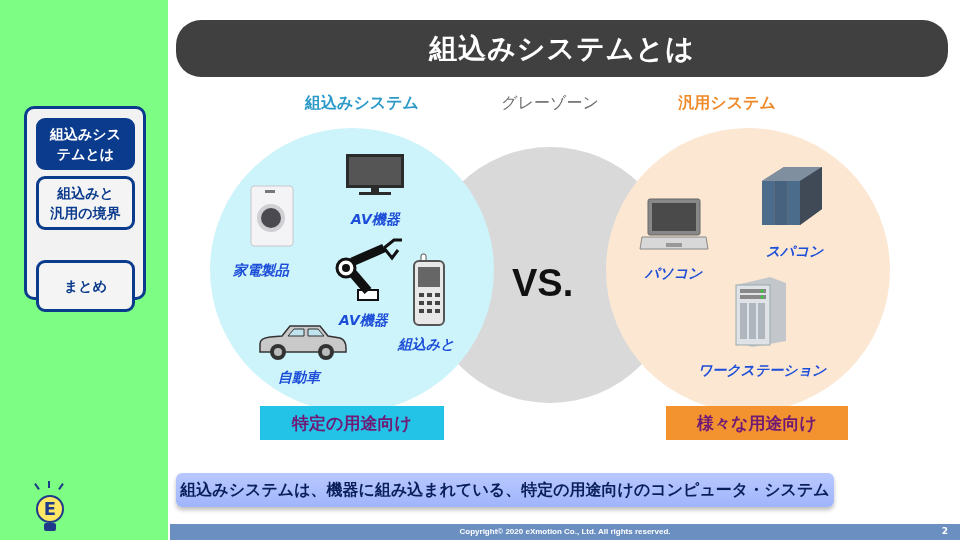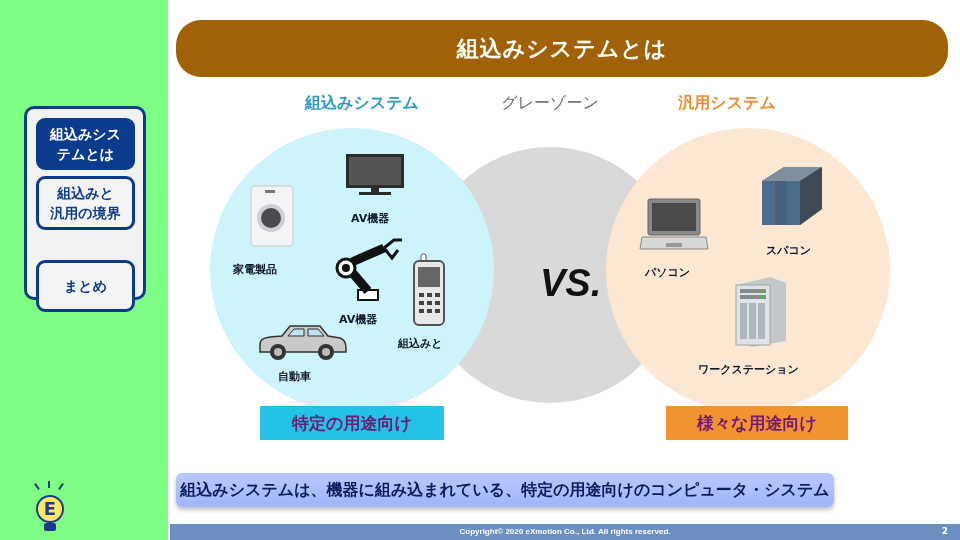--- a/index.html
+++ b/index.html
@@ -16,36 +16,36 @@
   .nav-item span { display: block; }
 
   .logo { position: absolute; left: 28px; top: 483px; width: 120px; height: 48px; }
   .logo-bulb { position: absolute; left: 8px; top: 12px; width: 28px; height: 28px; border-radius: 50%;
     background: #ffe766; border: 2px solid #1f3a8a; color: #1f3a8a; font-weight: bold; font-size: 18px;
     text-align: center; line-height: 24px; font-family: "DejaVu Sans", sans-serif; }
   .logo-base { position: absolute; left: 16px; top: 40px; width: 12px; height: 8px; background: #1f3a8a; border-radius: 2px; }
   .logo-ray { position: absolute; width: 2px; height: 7px; background: #1f3a8a; }
   .logo-text { position: absolute; left: 40px; top: 16px; font-size: 15px; font-weight: bold; color: #1f3a8a; white-space: nowrap; margin-top: 44px; }
 
-  .title-bar { position: absolute; left: 176px; top: 20px; width: 772px; height: 57px; background: #a16207;
-    color: #fff; font-size: 22px; font-weight: bold; display: flex; align-items: center; justify-content: center; letter-spacing: 1px; border-radius: 25px; }
+  .title-bar { position: absolute; left: 176px; top: 20px; width: 772px; height: 57px; background: #404040;
+    color: #fff; font-size: 28px; font-weight: bold; display: flex; align-items: center; justify-content: center; letter-spacing: 1px; border-radius: 25px; }
 
   .col-head { position: absolute; top: 93px; font-size: 16px; font-weight: bold; text-align: center; width: 200px; }
   .col-head.embedded { left: 262px; color: #2b9ac8; }
   .col-head.gray { left: 450px; color: #6f6f6f; font-weight: normal; }
   .col-head.general { left: 627px; color: #ee8a2a; }
 
   .circle { position: absolute; border-radius: 50%; }
   .c-gray { left: 422px; top: 147px; width: 256px; height: 256px; background: #d9d9d9; }
   .c-left { left: 210px; top: 128px; width: 284px; height: 284px; background: #cdf3fb; }
   .c-right { left: 606px; top: 128px; width: 284px; height: 284px; background: #fce7d3; }
 
-  .vs { position: absolute; left: 540px; top: 262px; font-size: 38px; font-weight: bold; color: #111; font-family: "Liberation Sans", sans-serif; font-style: italic; }
-
-  .item-label { position: absolute; font-size: 11px; font-weight: bold; color: #0f172a; white-space: nowrap; }
+  .vs { position: absolute; left: 512px; top: 262px; font-size: 38px; font-weight: bold; color: #111; font-family: "Liberation Sans", sans-serif; }
+
+  .item-label { position: absolute; font-size: 14px; font-weight: bold; color: #1d4ed8; white-space: nowrap; font-style: italic; }
   .icon { position: absolute; }
 
   .pill { position: absolute; top: 406px; height: 34px; border-radius: 0; color: #701a75; font-size: 17px; font-weight: bold;
     display: flex; align-items: center; justify-content: center; }
   .pill.cyan { left: 260px; width: 184px; background: #22c3e6; }
   .pill.orange { left: 666px; width: 182px; background: #f39330; }
 
   .summary { position: absolute; left: 176px; top: 473px; width: 658px; height: 34px; border-radius: 6px;
     background: linear-gradient(#b9c8ff, #9fb5fb); box-shadow: 0 3px 4px rgba(0,0,0,0.25);
     color: #0a1e5a; font-size: 16px; font-weight: bold; display: flex; align-items: center; justify-content: center; }

